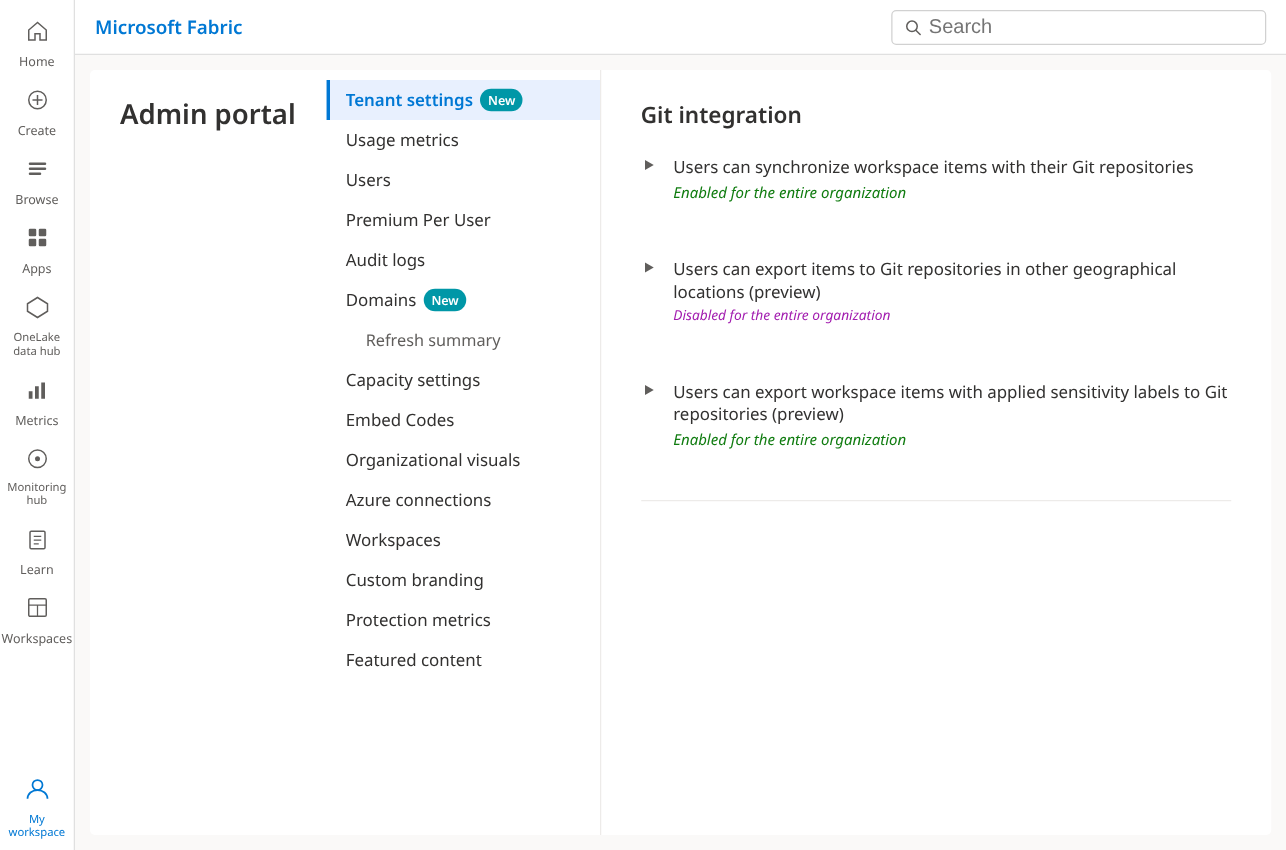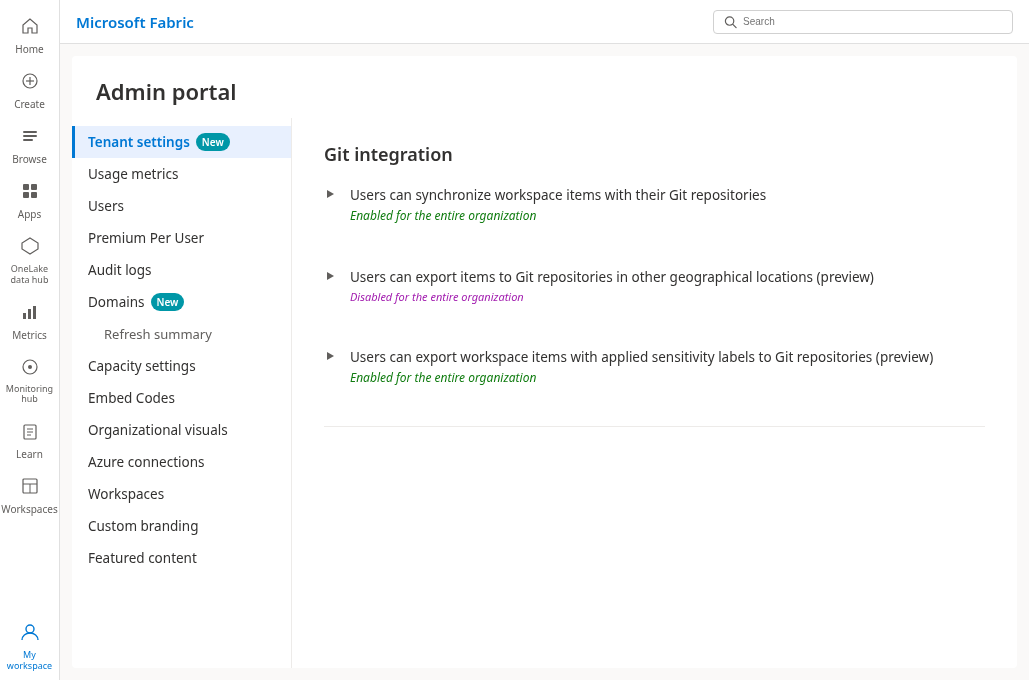--- a/index.html
+++ b/index.html
@@ -59,39 +59,39 @@
       border: 1px solid #d1d1d1;
       border-radius: 4px;
       padding: 4px 10px;
       width: 300px;
       background: #fff;
       gap: 6px;
     }
     .search-box input {
       border: none;
       outline: none;
-      font-size: 10px;
+      font-size: 16px;
       color: #be185d;
       width: 100%;
       background: transparent;
     }
 
     
     .content-area {
       flex: 1;
       display: flex;
       overflow: hidden;
       background: #faf9f8;
     }
 
     
     .admin-page {
       flex: 1;
       display: flex;
-      flex-direction: column;
+      flex-direction: row;
       overflow: hidden;
       background: #fff;
       margin: 12px;
       border-radius: 4px;
     }
     .page-title {
       font-size: 22px;
       font-weight: 600;
       color: #323130;
       padding: 20px 24px 12px 24px;
@@ -352,20 +352,23 @@
           <div class="sidebar-item">
             <span>Azure connections</span>
           </div>
           <div class="sidebar-item">
             <span>Workspaces</span>
           </div>
           <div class="sidebar-item">
             <span>Custom branding</span>
           </div>
           <div class="sidebar-item">
+            <span>Protection metrics</span>
+          </div>
+          <div class="sidebar-item">
             <span>Featured content</span>
           </div>
         </div>
 
         <div class="admin-main">
           <h2 class="section-title">Git integration</h2>
 
           <div class="setting-item">
             <div class="expand-arrow">
               <svg width="12" height="12" viewBox="0 0 12 12" fill="none">

